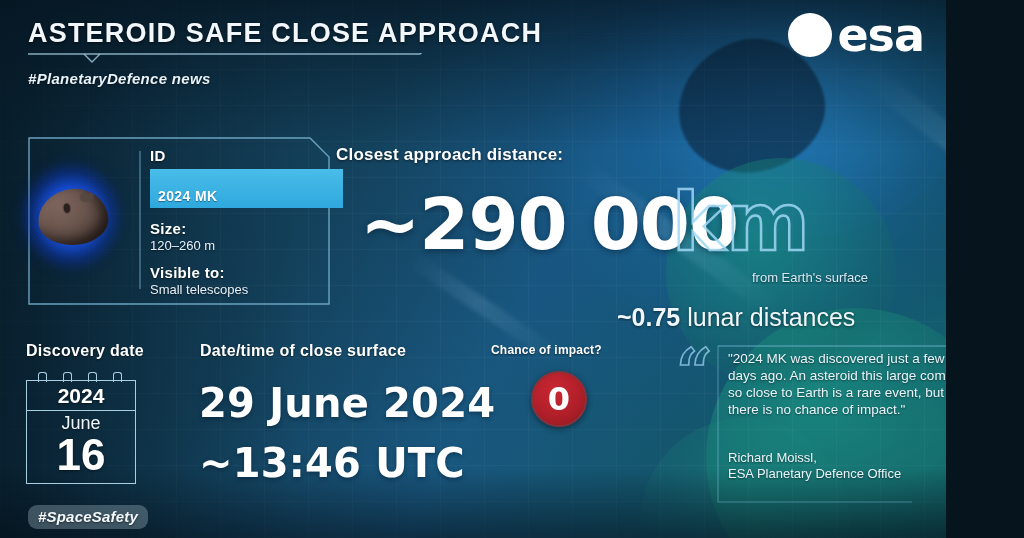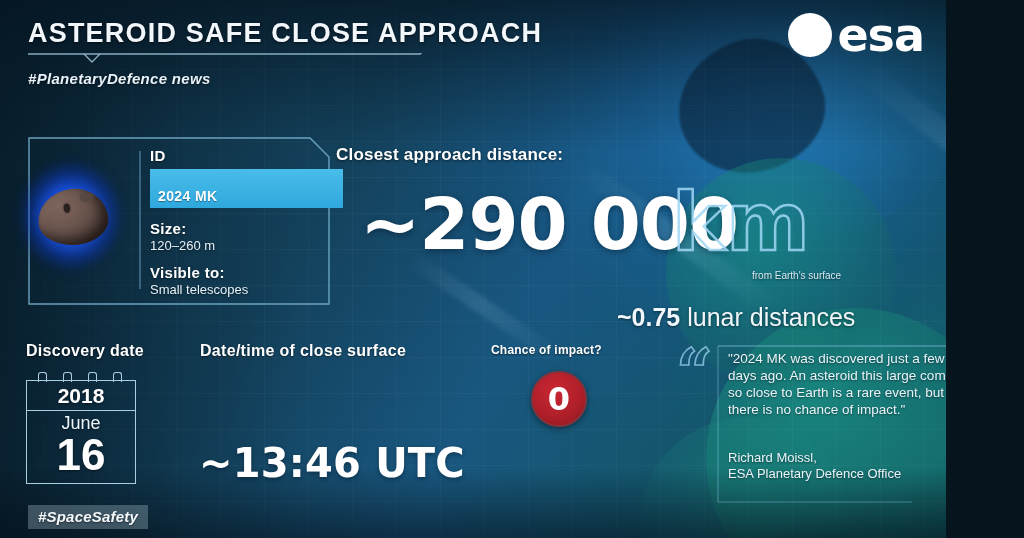--- a/index.html
+++ b/index.html
@@ -176,21 +176,21 @@
   .ca-unit {
     position:absolute; left:672px; top:183px;
     font-size:80px; font-weight:bold; line-height:1;
     color:transparent;
     -webkit-text-stroke:2.5px rgba(160,215,245,0.85);
     font-family:"DejaVu Sans", sans-serif;
     letter-spacing:1px;
   }
   .ca-sub {
     position:absolute; left:752px; top:270px;
-    font-size:10px; color:#d6e9f4;
+    font-size:13px; color:#d6e9f4;
     text-shadow:0 1px 2px rgba(0,0,0,0.5);
   }
   .ca-lunar {
     position:absolute; left:617px; top:303px;
     font-size:25px; color:#f0f7fb;
     text-shadow:0 1px 3px rgba(0,0,0,0.5);
     white-space:nowrap;
   }
   .ca-lunar b { font-weight:bold; }
 
@@ -295,20 +295,21 @@
   }
 
   
   .space-safety {
     position:absolute; left:28px; top:505px;
     background:rgba(168,190,203,0.34);
     padding:3px 10px 4px 10px;
     font-size:15px; font-style:italic; font-weight:bold;
     color:#f4f9fc; letter-spacing:0.2px;
     text-shadow:0 1px 2px rgba(0,0,0,0.5);
+    border-radius:9px;
   }
 </style>
 </head>
 <body>
 
 <div id="stage">
 
   <div class="blob blob-blue-hi"></div>
   <div class="silhouette"></div>
   <div class="blob blob-green-1"></div>
@@ -375,27 +376,28 @@
 
   <div class="dd-label">Discovery date</div>
   <div class="calendar">
     <div class="cal-rings">
       <div class="cal-ring" style="left:12px"></div>
       <div class="cal-ring" style="left:37px"></div>
       <div class="cal-ring" style="left:62px"></div>
       <div class="cal-ring" style="left:87px"></div>
     </div>
     <div class="cal-box">
-      <div class="cal-year">2018</div>
+      <div class="cal-year">2024</div>
       <div class="cal-month">June</div>
       <div class="cal-day">16</div>
     </div>
   </div>
 
   <div class="dt-label">Date/time of close surface</div>
+  <div class="dt-date">29 June 2024</div>
   <div class="dt-time">~13:46 UTC</div>
 
   <div class="ci-label">Chance of impact?</div>
   <div class="ci-circle">
     <span class="ci-value">0</span>
   </div>
 
   <div class="quote-box">
     <svg class="quote-bracket" viewBox="0 0 318 160" preserveAspectRatio="none">
       <path d="M46 2 H300 V150" fill="none" stroke="#7fc0e0" stroke-width="1.2" opacity="0.75"></path>

